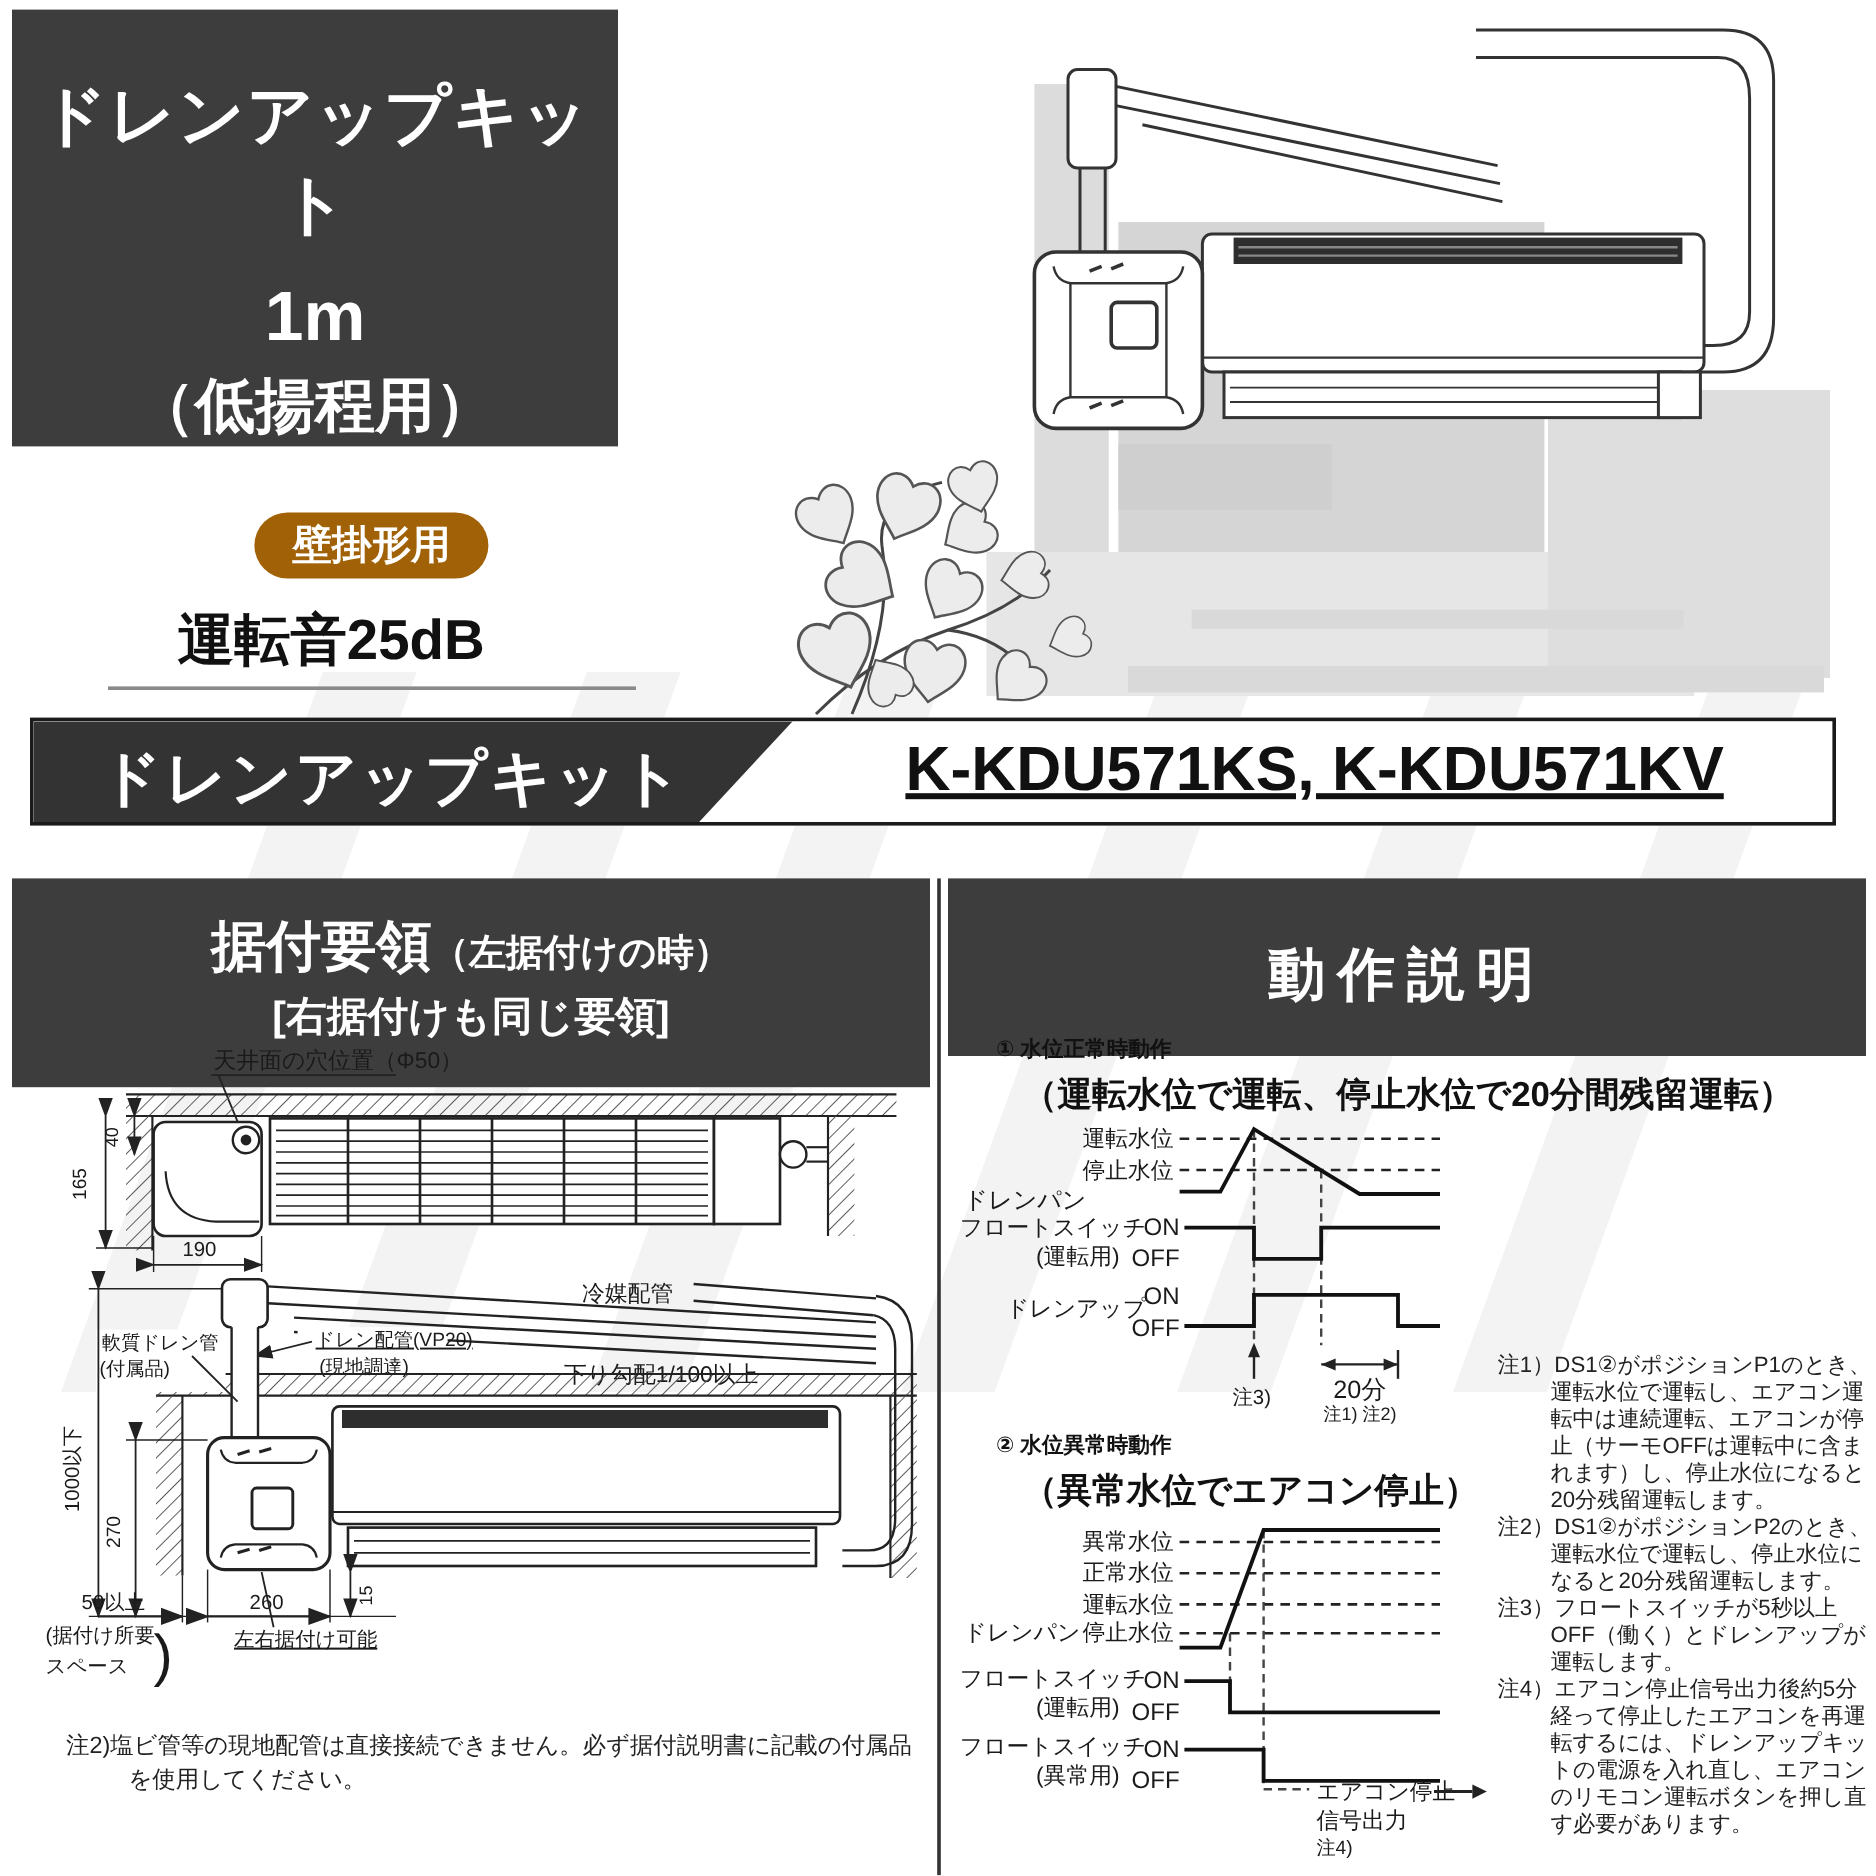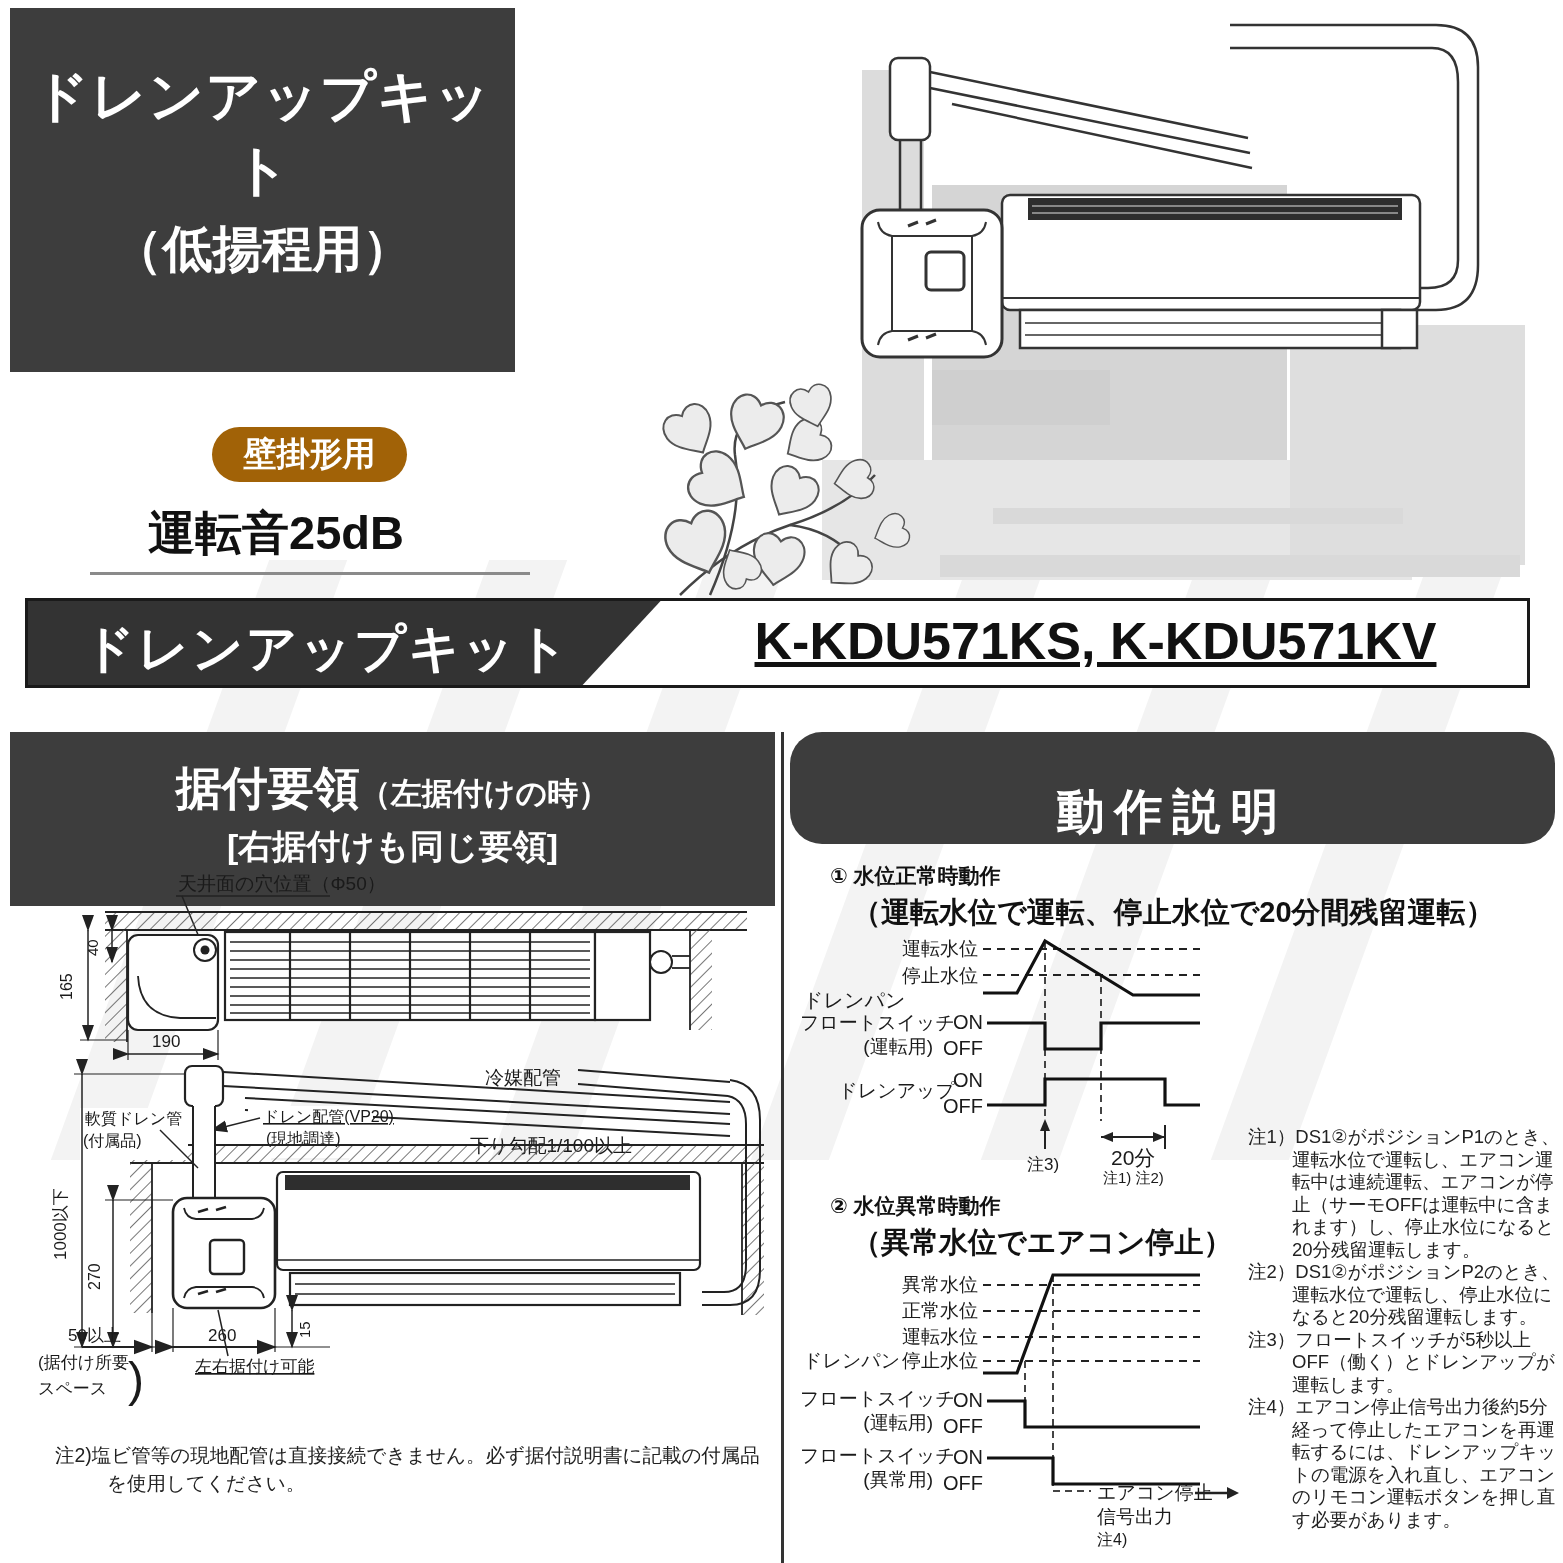--- a/index.html
+++ b/index.html
@@ -23,30 +23,30 @@
   .prod-bar{left:25px;top:598px;width:1505px;height:90px;background:#fff;border:3px solid #1a1a1a;
             box-sizing:border-box;z-index:3;}
   .prod-bar-dark{position:absolute;left:0;top:0;width:100%;height:100%;
                  clip-path:polygon(0 0,42.2% 0,37% 100%,0 100%);background:#333333;}
   .prod-name{position:absolute;left:55px;top:14px;font-size:51px;font-weight:700;color:#fff;letter-spacing:2px;}
   .prod-models{position:absolute;left:645px;top:10px;width:845px;text-align:center;
                font-size:52px;font-weight:700;color:#111;letter-spacing:0px;text-decoration:underline;}
   
   .sec-head{background:#3d3d3d;color:#fff;text-align:center;z-index:2;}
   .sec-head-left{left:10px;top:732px;width:765px;height:174px;}
-  .sec-head-right{left:790px;top:732px;width:765px;height:112px;border-radius:32px;}
+  .sec-head-right{left:790px;top:732px;width:765px;height:148px;}
   .sh-line1{font-size:46px;font-weight:700;margin-top:26px;}
   .sh-line1 .small{font-size:31px;}
   .sh-line2{font-size:34px;font-weight:700;margin-top:4px;}
   .sh-single{font-size:48px;font-weight:700;margin-top:48px;letter-spacing:10px;}
   .divider{left:781px;top:732px;width:3px;height:831px;background:#333;z-index:2;}
   
   svg{position:absolute;z-index:2;overflow:visible;}
   svg text{font-family:"Liberation Sans","DejaVu Sans",sans-serif;fill:#1a1a1a;}
-  .chart-title{font-size:21px;font-weight:700;color:#111;z-index:2;}
+  .chart-title{font-size:18px;font-weight:700;color:#111;z-index:2;}
   .chart-sub{font-size:29px;font-weight:700;color:#111;z-index:2;}
   
   .notes-left{left:55px;top:1442px;width:705px;font-size:19.5px;line-height:27.5px;color:#222;z-index:2;}
   .notes-left .note{padding-left:52px;text-indent:-52px;margin:0 0 1px 0;}
   .notes-right{left:1248px;top:1126px;width:312px;font-size:18.5px;line-height:22.5px;color:#222;z-index:2;}
   .notes-right .note{padding-left:44px;text-indent:-44px;margin:0;}
 </style>
 </head>
 <body>
 
@@ -56,20 +56,21 @@
     <div class="wm" style="left:160px;top:560px;width:78px;height:600px;"></div>
     <div class="wm" style="left:380px;top:560px;width:78px;height:600px;"></div>
     <div class="wm" style="left:600px;top:560px;width:78px;height:600px;"></div>
     <div class="wm" style="left:860px;top:560px;width:78px;height:600px;"></div>
     <div class="wm" style="left:1090px;top:560px;width:78px;height:600px;"></div>
     <div class="wm" style="left:1320px;top:560px;width:78px;height:600px;"></div>
   </div>
 
   <div class="abs title-box">
     <div class="l1">ドレンアップキット</div>
+    <div class="l2">1m</div>
     <div class="l3">（低揚程用）</div>
   </div>
 
   <div class="abs badge">壁掛形用</div>
   <div class="abs noise">運転音25dB</div>
   <div class="abs noise-rule"></div>
 
   <svg class="abs" style="left:640px;top:10px;" width="923" height="585" viewBox="0 0 923 585">
     <g>
       <rect x="222" y="60" width="62" height="480" fill="#dcdcdc"></rect>

